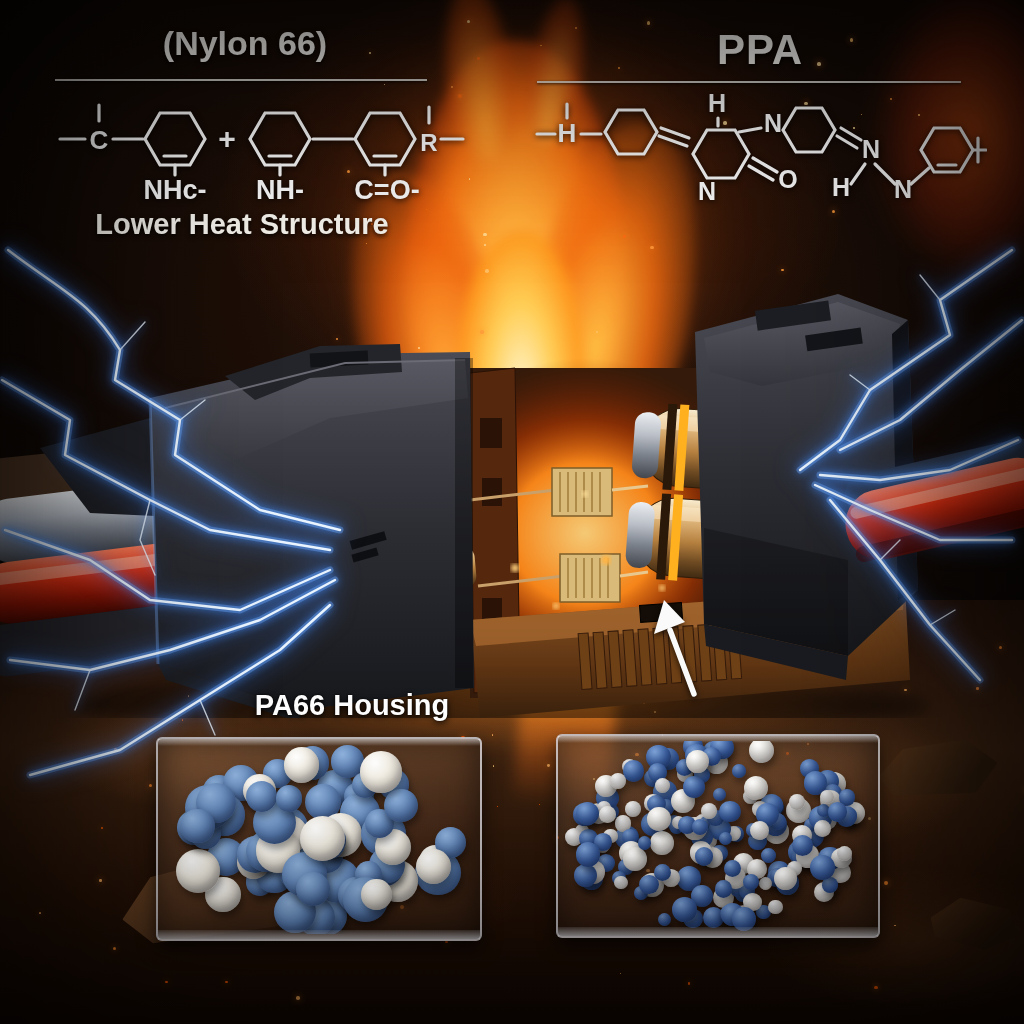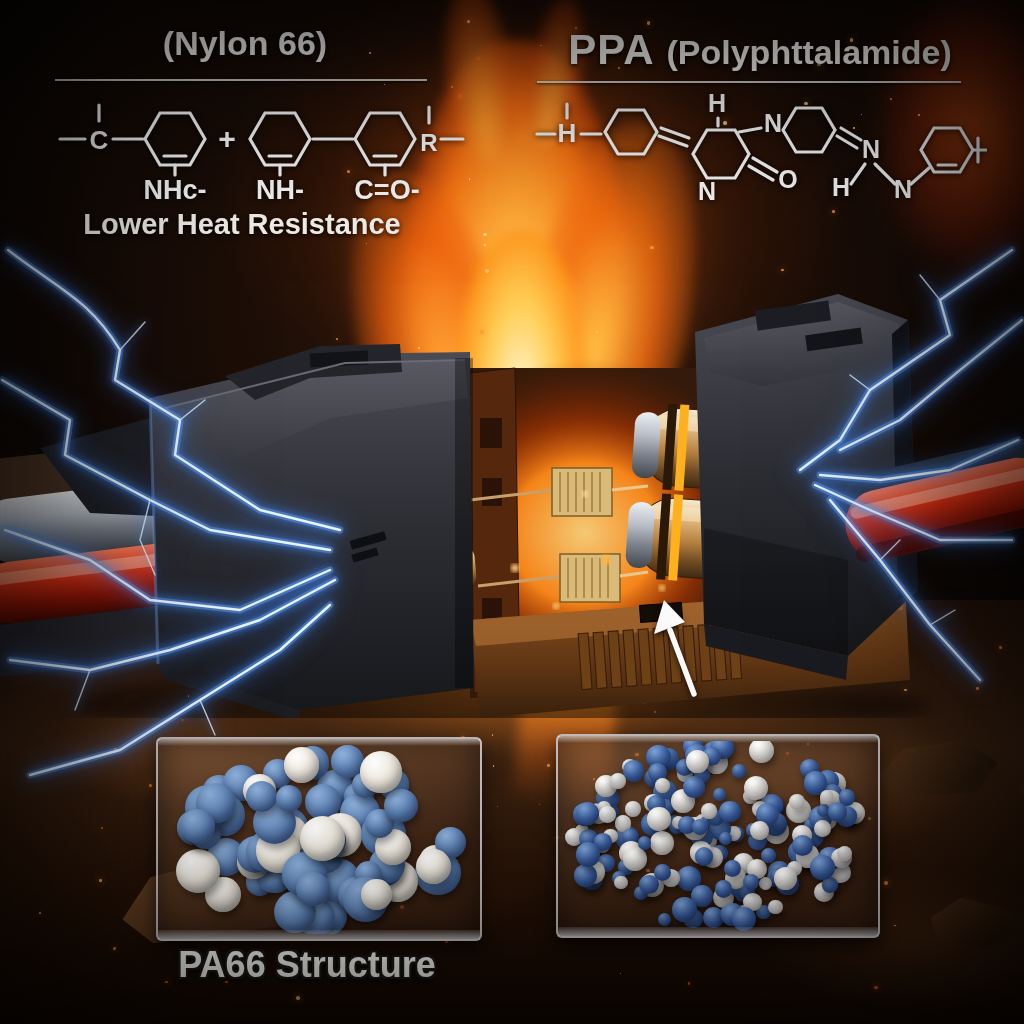--- a/index.html
+++ b/index.html
@@ -472,25 +472,24 @@
     <polygon points="360,44 345,70 315,70 300,44 315,18 345,18"></polygon>
     <path d="M319,61 H341"></path>
     <path d="M374,12 V28"></path>
     <text x="374" y="56" font-size="24" text-anchor="middle">R</text>
     <path d="M386,44 H408"></path>
     <path d="M120,70 V80 M225,70 V80 M330,70 V80"></path>
     <text x="120" y="104" font-size="27" text-anchor="middle">NHc-</text>
     <text x="225" y="104" font-size="27" text-anchor="middle">NH-</text>
     <text x="332" y="104" font-size="27" text-anchor="middle">C=O-</text>
   </svg>
-  <div class="heat heat-left">Lower Heat Resistance</div>
+  <div class="heat heat-left">Lower Heat Structure</div>
 
   <div class="title t-right">
     <span class="name">PPA</span>
-    <span class="sub">(Polyphttalamide)</span>
   </div>
   <div class="rule rule-right"></div>
   <svg class="chem" style="left:535px;top:92px" width="452" height="122" viewBox="0 0 452 122">
     <path d="M2,42 H20"></path>
       <path d="M32,12 V26"></path>
     <text x="32" y="50" font-size="26" text-anchor="middle">H</text>
     <path d="M46,42 H66"></path>
     <polygon points="122,40 109,62 83,62 70,40 83,18 109,18"></polygon>
     <path d="M124,44 L152,54 M126,36 L154,46"></path>
     <polygon points="214,62 200,86 172,86 158,62 172,38 200,38"></polygon>
@@ -508,20 +507,21 @@
     <text x="306" y="104" font-size="25" text-anchor="middle">H</text>
     <path d="M340,72 L360,92"></path>
     <text x="368" y="106" font-size="25" text-anchor="middle">N</text>
     <path d="M376,92 L394,76"></path>
     <polygon points="438,58 425,80 399,80 386,58 399,36 425,36"></polygon>
     <path d="M403,73 H421"></path>
     <path d="M443,46 V70"></path>
       <path d="M438,58 H451"></path>
   </svg>
 
+  <div class="housing-label hl-left">PA66 Housing</div>
   <svg class="arrow" width="64" height="104" viewBox="0 0 64 104">
     <line x1="46" y1="98" x2="22" y2="34" stroke="#fafafa" stroke-width="5.5" stroke-linecap="round"></line>
     <polygon points="6,38 16,4 37,26" fill="#fafafa"></polygon>
   </svg>
 
   <div class="panel p-left">
     <div class="spheres">
         <span class="sphere" style="left: 145.761px; top: 153.1px; width: 38.2498px; height: 38.2498px; background: radial-gradient(circle at 35% 28%, rgb(143, 178, 220), rgb(91, 128, 180) 55%, rgb(46, 74, 116) 96%);"></span>
         <span class="sphere" style="left: 255.68px; top: 101.25px; width: 33.2197px; height: 33.2197px; background: radial-gradient(circle at 35% 28%, rgb(255, 255, 255), rgb(236, 230, 216) 55%, rgb(179, 171, 154) 96%);"></span>
         <span class="sphere" style="left: 252.168px; top: 105.926px; width: 45.4561px; height: 45.4561px; background: radial-gradient(circle at 35% 28%, rgb(143, 178, 220), rgb(91, 128, 180) 55%, rgb(46, 74, 116) 96%);"></span>
@@ -760,16 +760,15 @@
         <span class="sphere" style="left: 197.955px; top: 107.264px; width: 15.0574px; height: 15.0574px; background: radial-gradient(circle at 35% 28%, rgb(127, 163, 214), rgb(60, 99, 168) 55%, rgb(30, 55, 102) 96%);"></span>
         <span class="sphere" style="left: 247.023px; top: 114.28px; width: 24.5244px; height: 24.5244px; background: radial-gradient(circle at 35% 28%, rgb(127, 163, 214), rgb(60, 99, 168) 55%, rgb(30, 55, 102) 96%);"></span>
         <span class="sphere" style="left: 76.4759px; top: 134.211px; width: 19.258px; height: 19.258px; background: radial-gradient(circle at 35% 28%, rgb(127, 163, 214), rgb(60, 99, 168) 55%, rgb(30, 55, 102) 96%);"></span>
         <span class="sphere" style="left: 265.183px; top: 61.497px; width: 19.2563px; height: 19.2563px; background: radial-gradient(circle at 35% 28%, rgb(127, 163, 214), rgb(60, 99, 168) 55%, rgb(30, 55, 102) 96%);"></span>
         <span class="sphere" style="left: 12.5113px; top: 101.267px; width: 24.7352px; height: 24.7352px; background: radial-gradient(circle at 35% 28%, rgb(127, 163, 214), rgb(60, 99, 168) 55%, rgb(30, 55, 102) 96%);"></span>
         <span class="sphere" style="left: 157.717px; top: 161.618px; width: 23.0698px; height: 23.0698px; background: radial-gradient(circle at 35% 28%, rgb(127, 163, 214), rgb(60, 99, 168) 55%, rgb(30, 55, 102) 96%);"></span>
         <span class="sphere" style="left: 168.69px; top: 166.159px; width: 23.8252px; height: 23.8252px; background: radial-gradient(circle at 35% 28%, rgb(127, 163, 214), rgb(60, 99, 168) 55%, rgb(30, 55, 102) 96%);"></span>
         <span class="sphere" style="left: 84.3535px; top: 65.9858px; width: 23.8149px; height: 23.8149px; background: radial-gradient(circle at 35% 28%, rgb(255, 255, 255), rgb(233, 229, 219) 55%, rgb(172, 164, 148) 96%);"></span>
       </div>
   </div>
-  <div class="structure-label sl-left">PA66 Structure</div>
 
   <div class="vignette"></div>
 </div>
 
 </body></html>

